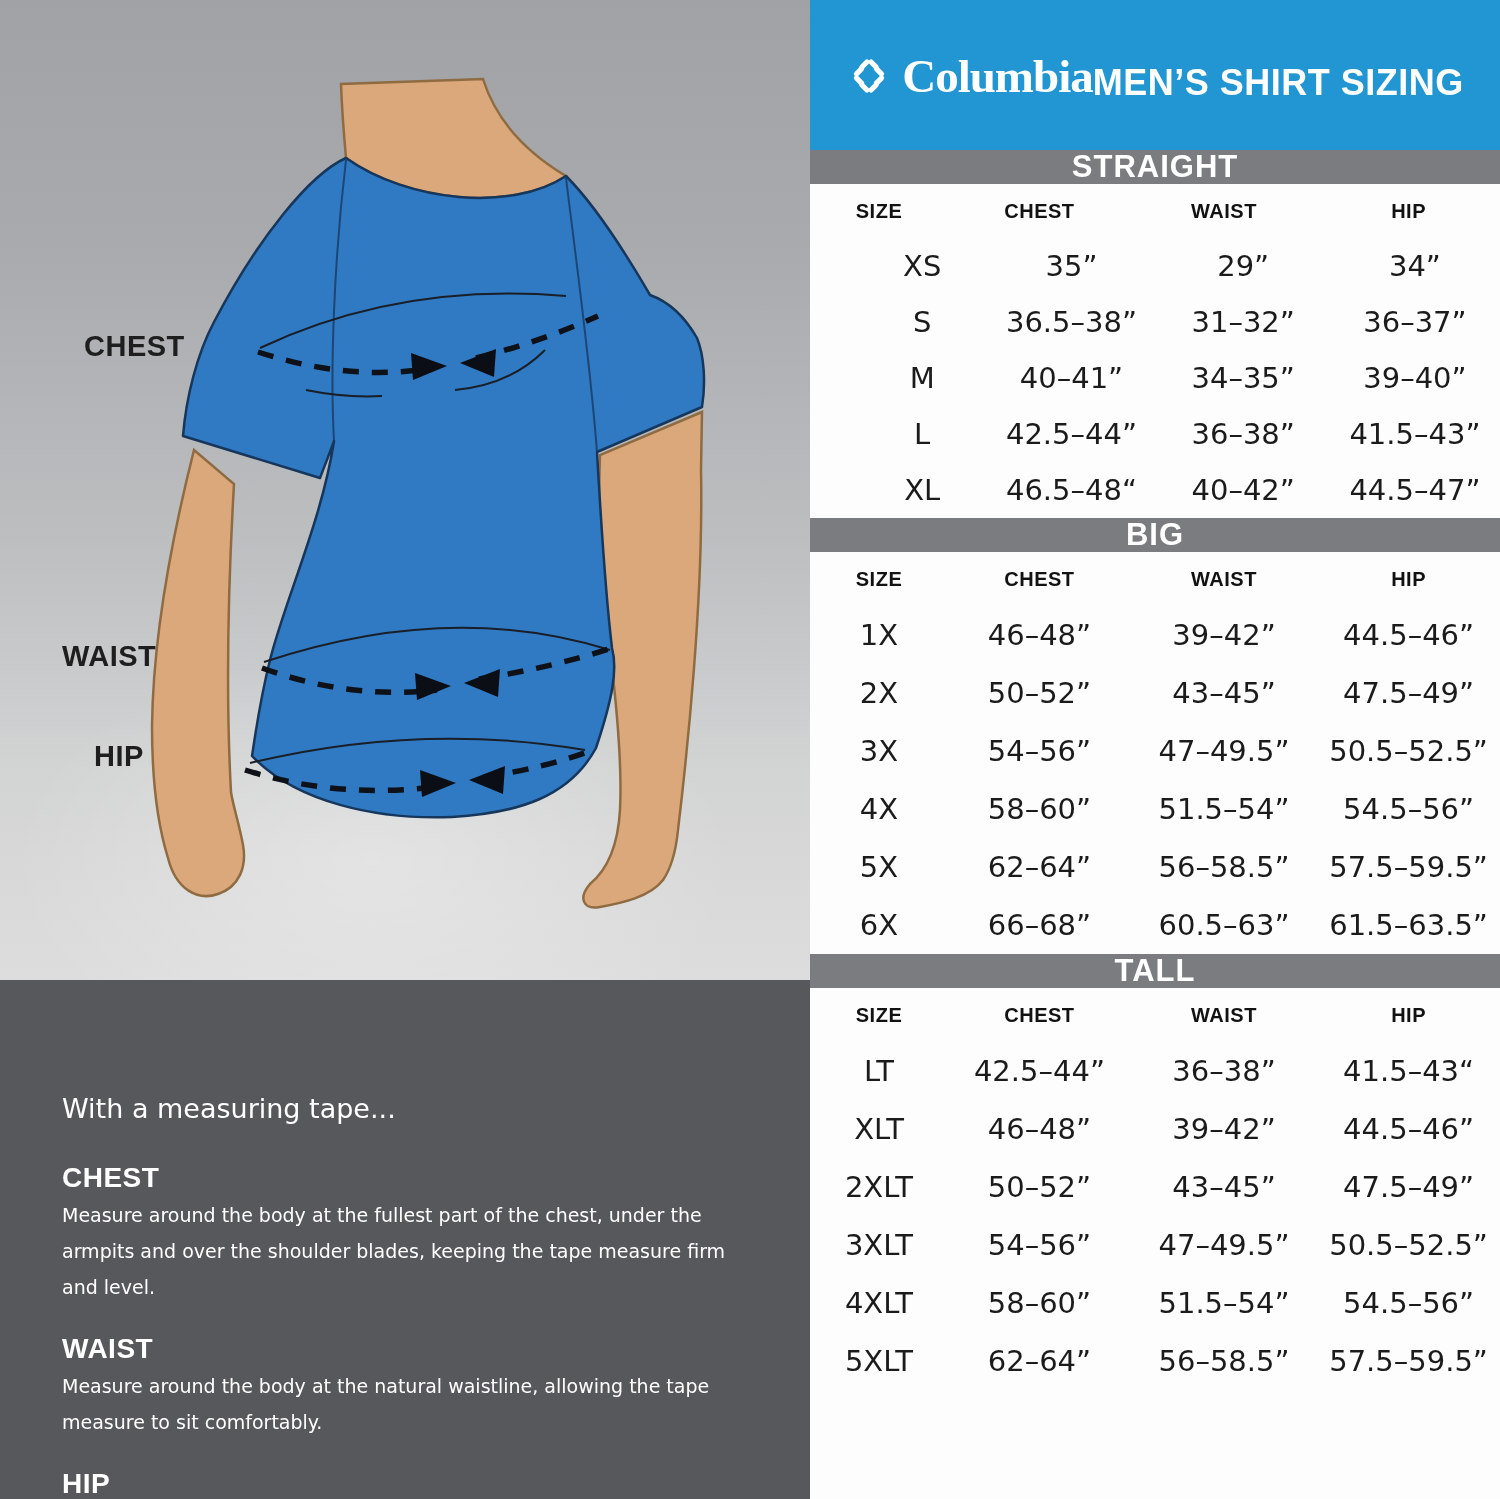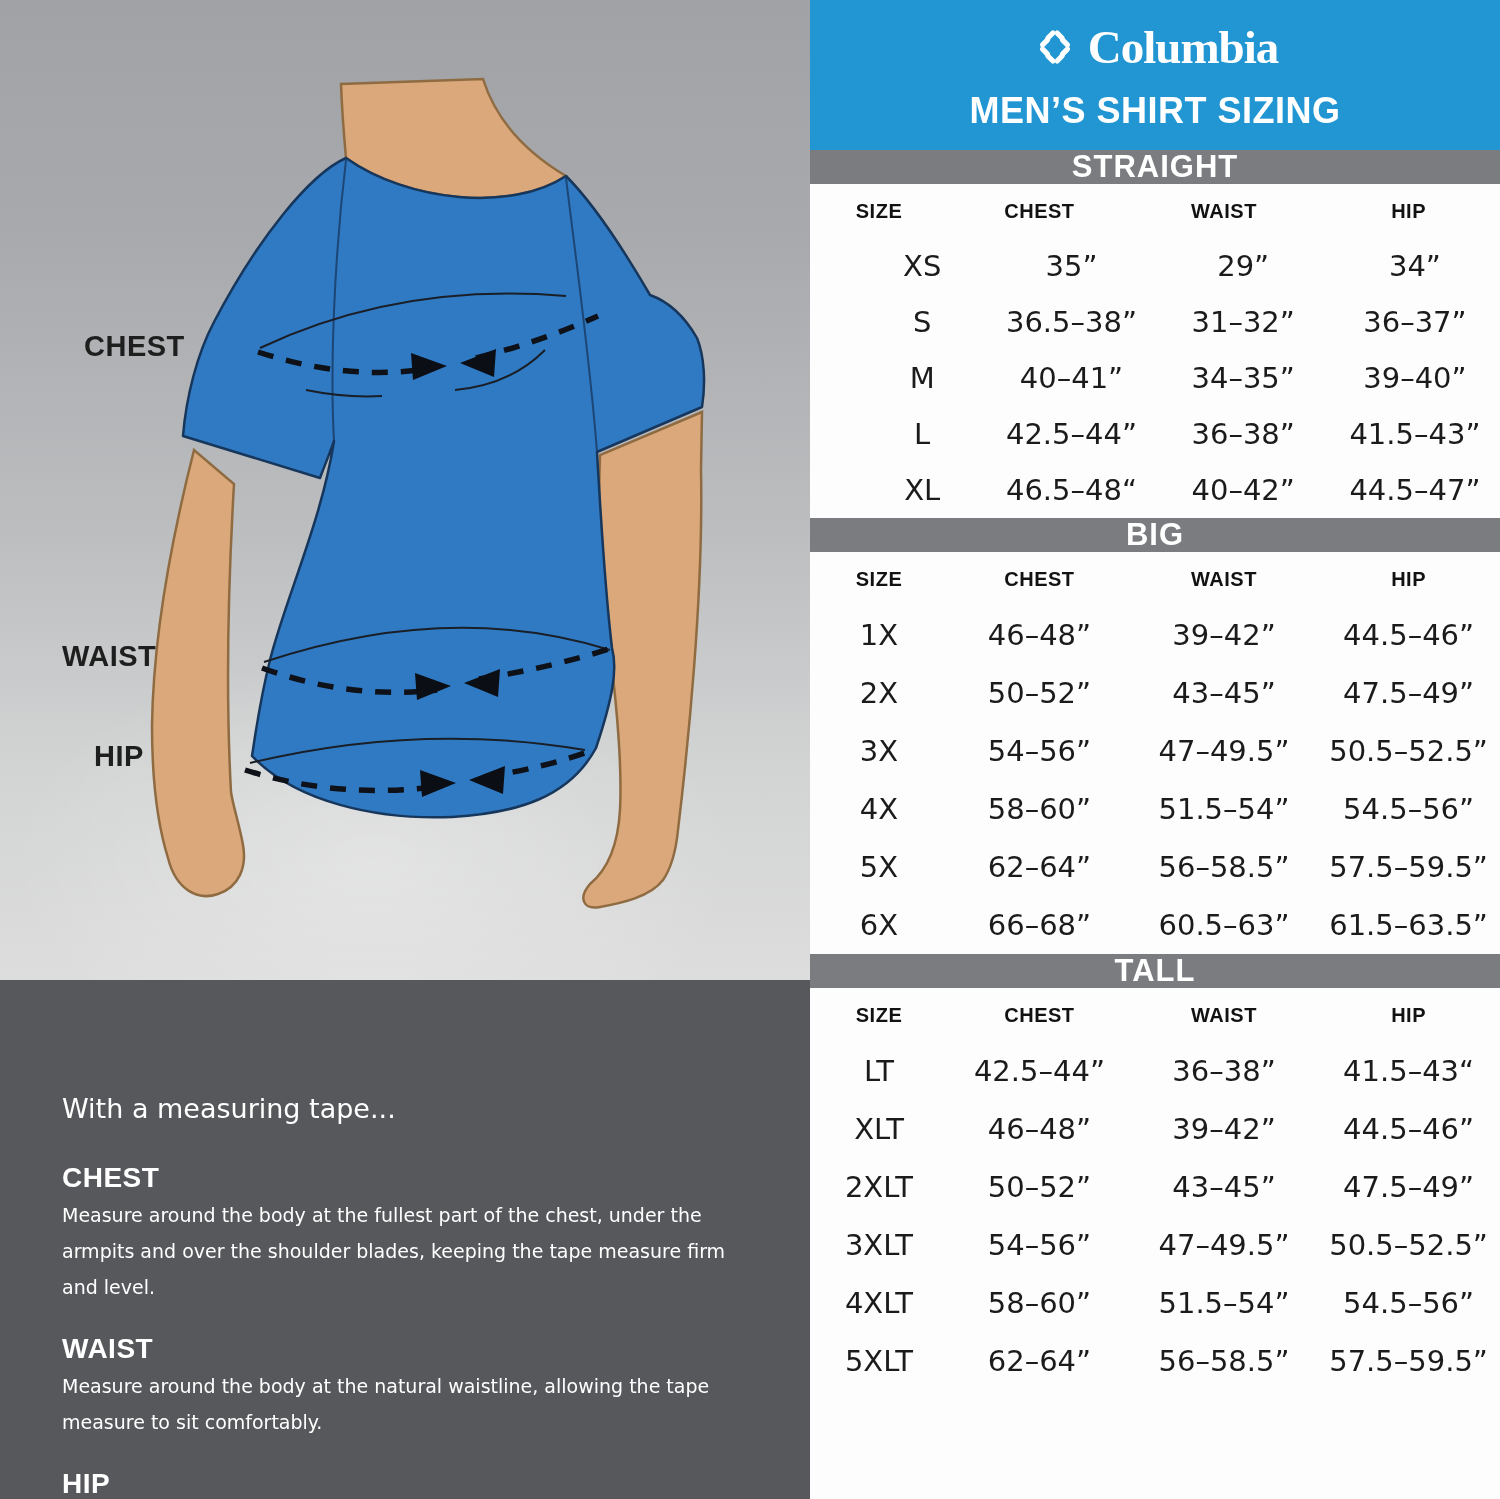--- a/index.html
+++ b/index.html
@@ -21,21 +21,21 @@
   .instructions{position:absolute;left:0;top:980px;width:810px;height:519px;background:#57585B;
     color:#FFFFFF;box-sizing:border-box;padding:113px 58px 0 62px;font-family:"DejaVu Sans",sans-serif;}
   .intro{font-size:27px;margin:0 0 38px 0;}
   .sec{margin-bottom:28px;}
   .sec h3{font-family:"Liberation Sans",sans-serif;font-size:28px;font-weight:bold;
           letter-spacing:.5px;margin:0 0 3px 0;}
   .sec p{font-size:19px;line-height:36px;margin:0;max-width:700px;}
 
   
   .right-col{position:absolute;left:810px;top:0;width:690px;height:1499px;background:#FDFDFD;}
-  .brand-header{height:150px;background:#2196D3;color:#fff;display:flex;flex-direction:column;
+  .brand-header{height:150px;background:#2196D3;color:#fff;display:flex;flex-direction:row;
     align-items:center;justify-content:center;}
   .logo-row{display:flex;align-items:center;gap:10px;margin-top:2px;}
   .logo-icon{width:46px;height:46px;display:block;}
   .wordmark{font-family:"Liberation Serif",serif;font-weight:bold;font-size:47px;letter-spacing:-1px;}
   .shirt-title{font-size:36px;font-weight:bold;letter-spacing:.5px;margin-top:16px;}
 
   .section-bar{height:34px;background:#7A7C7F;color:#FFFFFF;display:flex;align-items:center;
     justify-content:center;font-size:31px;font-weight:bold;letter-spacing:1px;}
   .trow{display:grid;grid-template-columns:20% 26.5% 27% 26.5%;align-items:center;text-align:center;}
   .trow.head{height:54px;font-weight:bold;font-size:20px;letter-spacing:.5px;color:#121212;}

